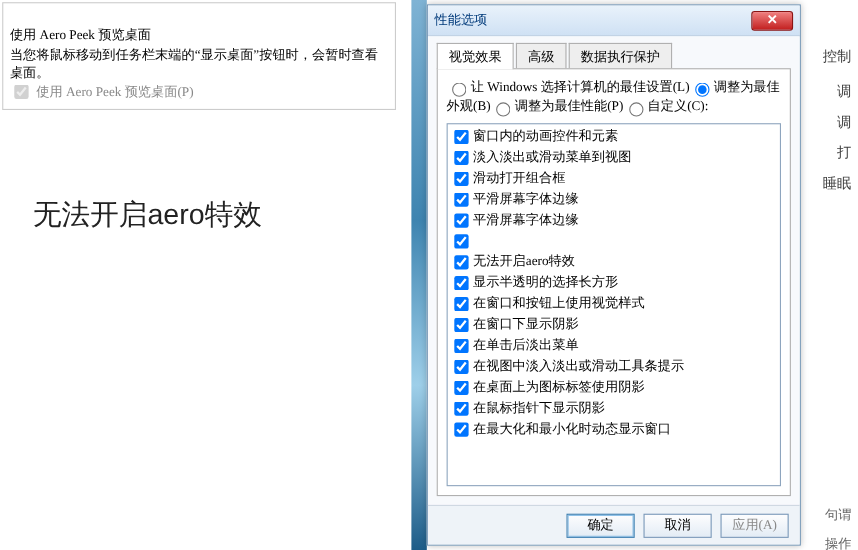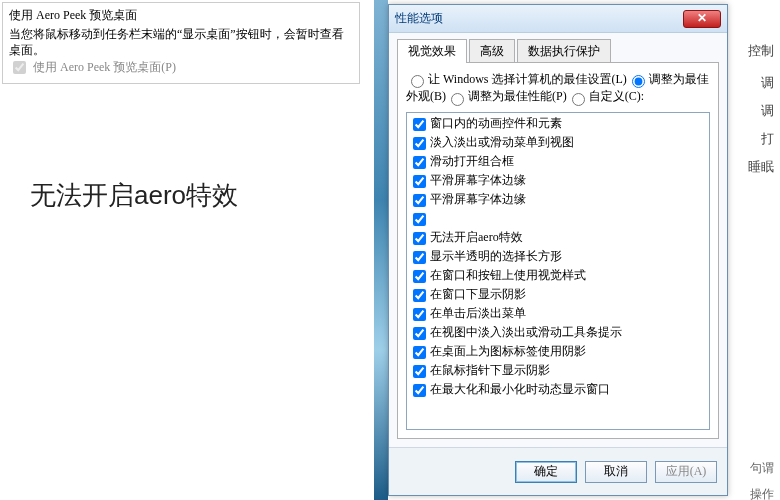--- a/index.html
+++ b/index.html
@@ -13,21 +13,21 @@
     position: relative;
     overflow: hidden;
   }
 
   
   .aero-box {
     position: absolute;
     left: 2px; top: 2px;
     width: 358px;
     border: 1px solid #ccc;
-    padding: 4px 6px 6px 6px;
+    padding: 20px 6px 6px 6px;
   }
   .aero-title { font-family: SimSun, serif; margin-bottom: 2px; }
   .aero-desc { font-family: SimSun, serif; line-height: 1.35; }
   .aero-check { font-family: SimSun, serif; margin-top: 6px; color:#888; }
   .aero-check input { vertical-align: middle; margin-right: 4px; }
 
   
   .annotation {
     position: absolute;
     left: 30px; top: 178px;
@@ -113,21 +113,21 @@
   .opt-list {
     margin-top:6px; flex:1;
     border:1px solid #8ea5be;
     background:#fff;
     overflow-y:auto;
     padding:2px;
   }
   .opt-row { font-family: SimSun,serif; line-height:1.45; white-space:nowrap; }
   .opt-row input { vertical-align:middle; margin-right:4px; }
   .dlg-footer {
-    height:48px;
+    height:36px;
     border-top:1px solid #cfd8e2;
     display:flex; justify-content:flex-end; align-items:center;
     gap:8px; padding:0 10px;
     background:#eef3f8;
   }
   .btn {
     min-width:62px; height:22px;
     border:1px solid #7a98b8;
     background:linear-gradient(#fdfdfe,#e3ecf5);
     font-size:12px; font-family: SimSun,serif;

